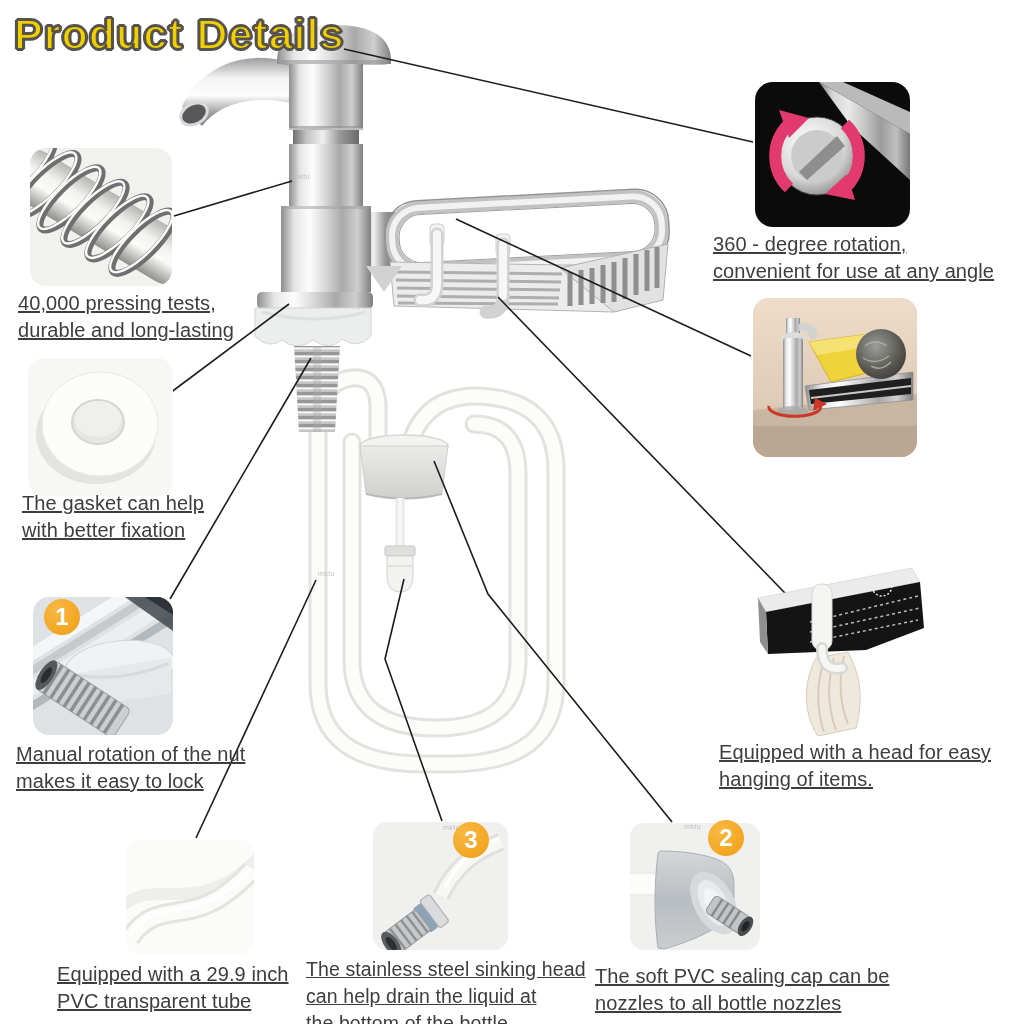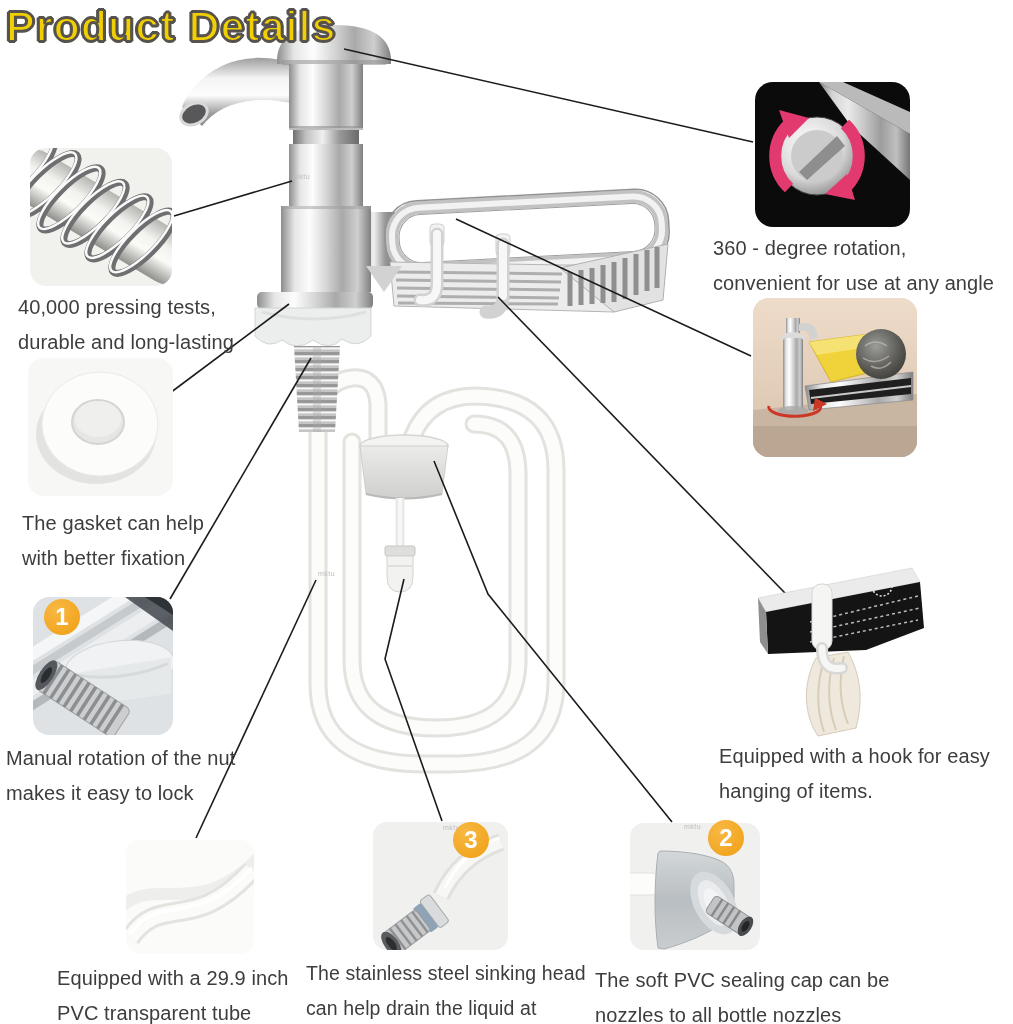--- a/index.html
+++ b/index.html
@@ -1,25 +1,25 @@
 <!DOCTYPE html>
 <html style="--title_yellow: #f2cf00; --title_outline: #56524d; --text: #3d3d3d; --badge_orange: #ef9f14; --arrow_pink: #e23a6e; --line: #1c1c1c; --sponge_yellow: #f0d23a;"><head>
 <meta charset="utf-8">
 <style>
   html,body{margin:0;padding:0;background:#fff;}
   .page{position:relative;width:1013px;height:1024px;background:#ffffff;
         font-family:"Liberation Sans",sans-serif;overflow:hidden;}
   .scene{position:absolute;left:0;top:0;}
-  .page-title{position:absolute;left:6px;top:2px;margin:0;font-size:43px;font-weight:bold;
+  .page-title{position:absolute;left:6px;top:2px;margin:8px;font-size:43px;font-weight:bold;
         color:var(--title_yellow,#f2cf00);letter-spacing:1px;
         -webkit-text-stroke:2.2px var(--title_outline,#55524e);
         text-shadow:-2px 0 var(--title_outline,#55524e),2px 0 var(--title_outline,#55524e),
                     0 -2px var(--title_outline,#55524e),0 2px var(--title_outline,#55524e);}
-  .feature-text{position:absolute;white-space:pre-line;font-size:20px;line-height:35px;
-        color:var(--text,#3d3d3d);letter-spacing:.1px;}
+  .feature-text{position:absolute;white-space:pre-line;font-size:20px;line-height:27px;
+        color:var(--text,#3d3d3d);letter-spacing:.1px;text-decoration:underline;}
   .photo{position:absolute;border-radius:16px;overflow:hidden;}
   .photo svg{display:block;}
   .photo--plain{border-radius:0;overflow:visible;}
   .badge{position:absolute;width:36px;height:36px;border-radius:50%;z-index:6;
         background:radial-gradient(circle at 35% 30%, #f8b843, var(--badge_orange,#ef9f14));
         color:#fff;font-weight:bold;font-size:24px;display:flex;align-items:center;justify-content:center;}
   .watermark{position:absolute;font-size:7px;color:#bdbdbd;letter-spacing:.5px;z-index:5;}
 </style>
 </head>
 <body>
@@ -369,33 +369,33 @@
   </div>
 
   <div class="badge" style="left:44px;top:599px">1</div>
   <div class="badge" style="left:453px;top:822px">3</div>
   <div class="badge" style="left:708px;top:820px">2</div>
 
   <h1 class="page-title">Product Details</h1>
 
   <div class="feature-text" style="left:18px;top:290px">40,000 pressing tests,
 durable and long-lasting</div>
-  <div class="feature-text" style="left:22px;top:506px">The gasket can help
+  <div class="feature-text" style="left:22px;top:490px">The gasket can help
 with better fixation</div>
-  <div class="feature-text" style="left:6px;top:741px">Manual rotation of the nut
+  <div class="feature-text" style="left:16px;top:741px">Manual rotation of the nut
 makes it easy to lock</div>
   <div class="feature-text" style="left:57px;top:961px">Equipped with a 29.9 inch
 PVC transparent tube</div>
   <div class="feature-text" style="left:306px;top:956px;font-size:19.5px">The stainless steel sinking head
 can help drain the liquid at
 the bottom of the bottle</div>
   <div class="feature-text" style="left:595px;top:963px">The soft PVC sealing cap can be
 nozzles to all bottle nozzles</div>
   <div class="feature-text" style="left:713px;top:231px">360 - degree rotation,
 convenient for use at any angle</div>
-  <div class="feature-text" style="left:719px;top:739px">Equipped with a hook for easy
+  <div class="feature-text" style="left:719px;top:739px">Equipped with a head for easy
 hanging of items.</div>
 
   <span class="watermark" style="left:293px;top:173px">mktu</span>
   <span class="watermark" style="left:318px;top:570px">mktu</span>
   <span class="watermark" style="left:443px;top:824px">mktu</span>
   <span class="watermark" style="left:684px;top:823px">mktu</span>
 </div>
 
 </body></html>

